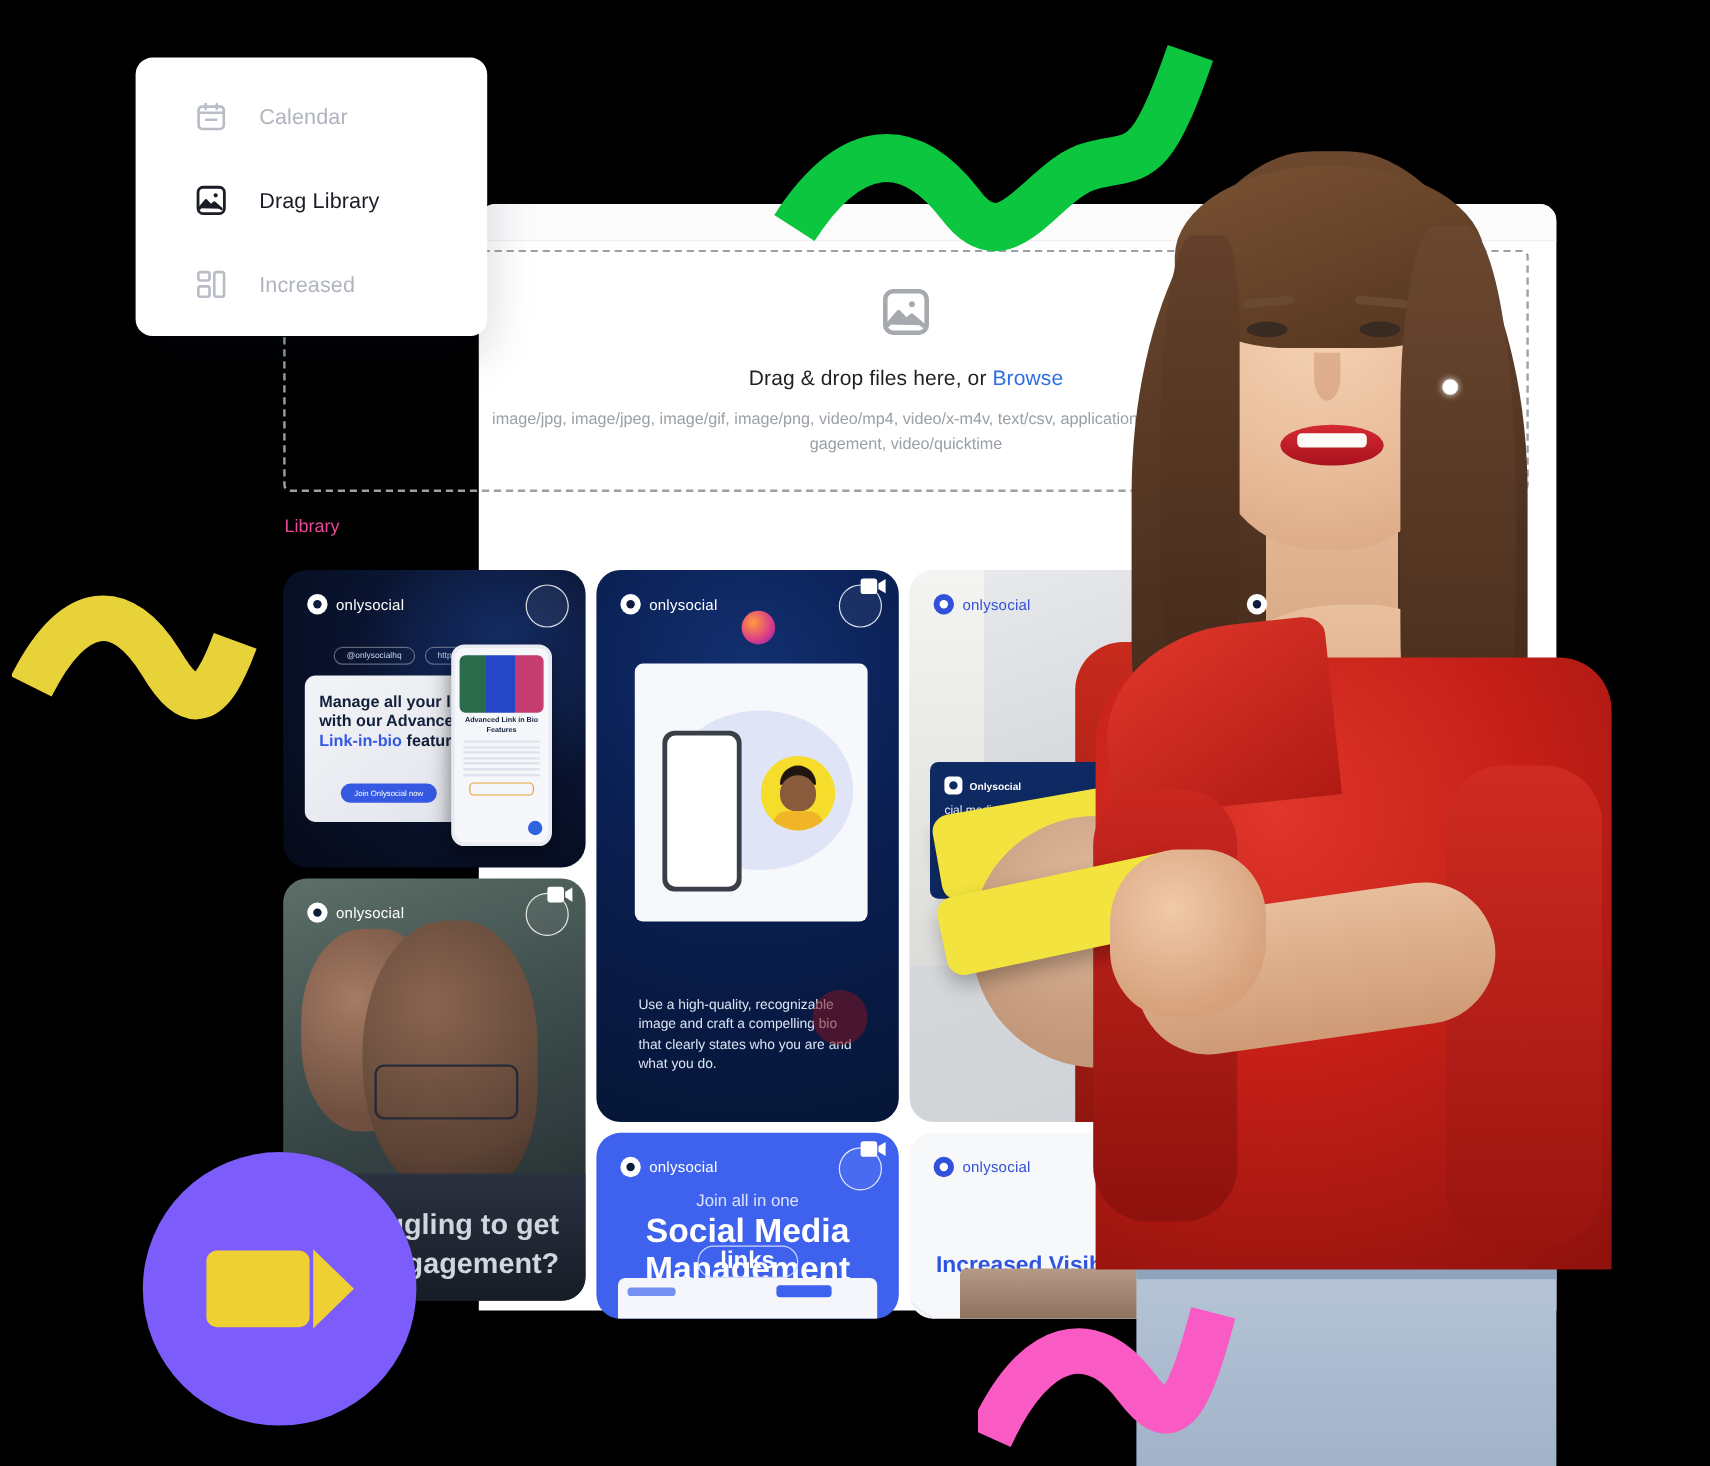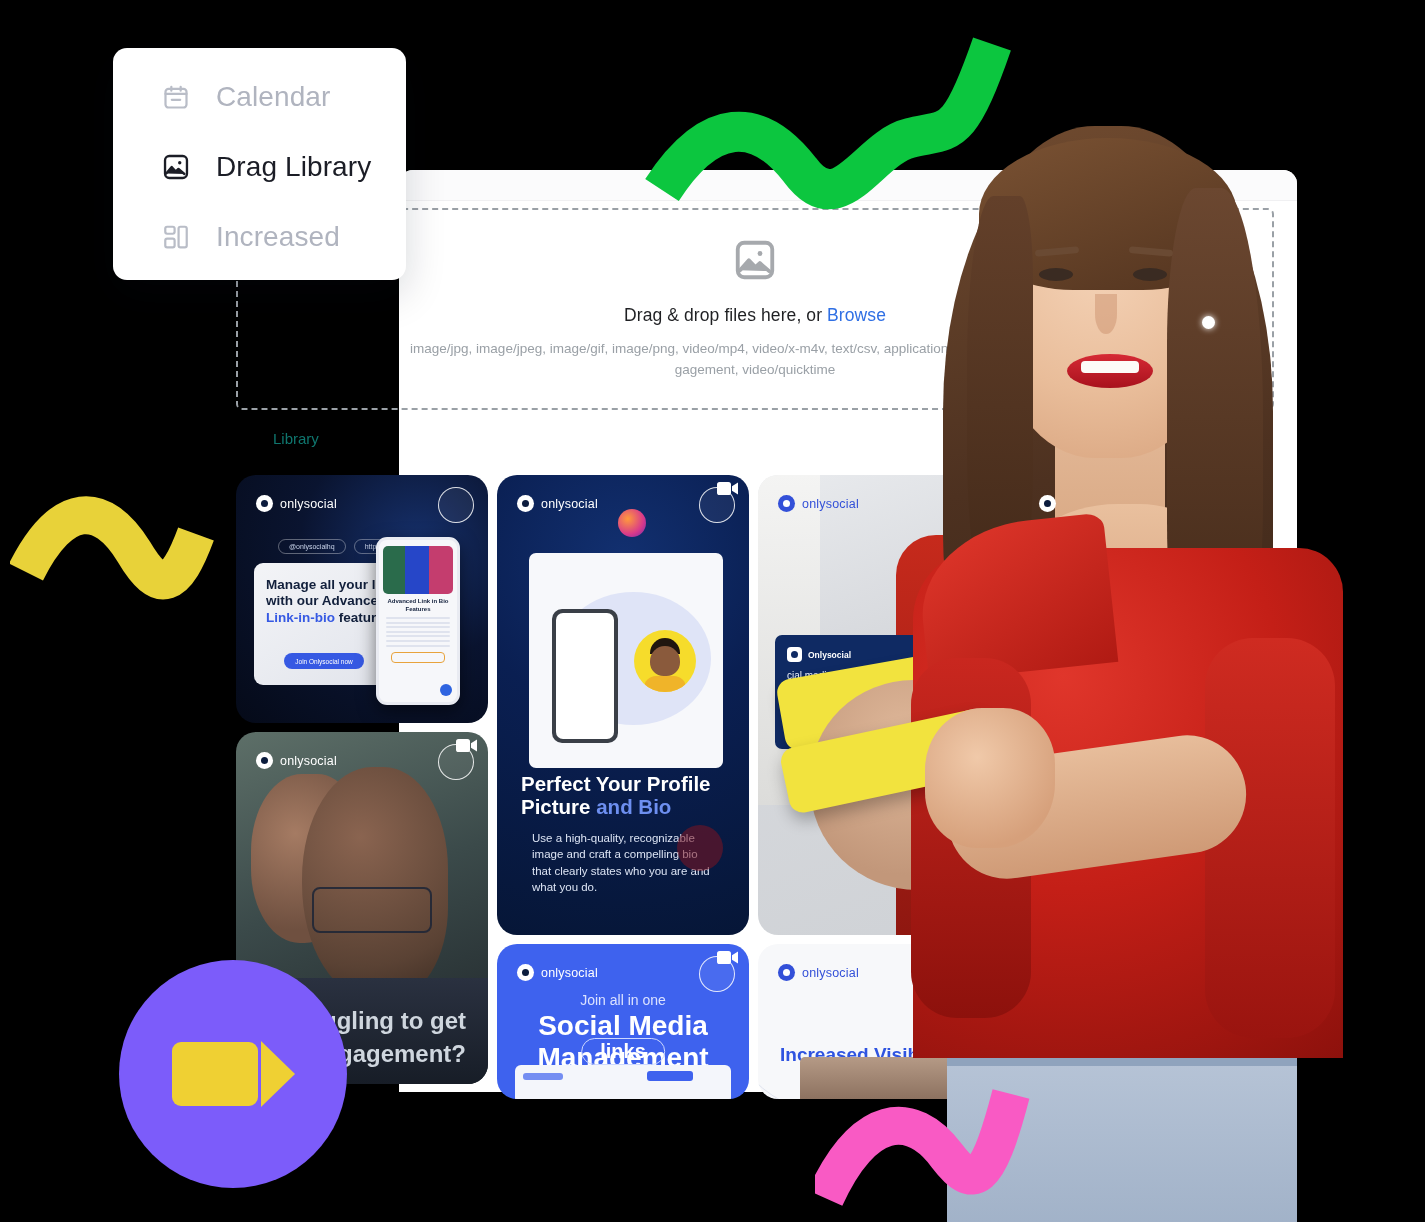--- a/index.html
+++ b/index.html
@@ -32,21 +32,21 @@
   #dropzone{position:absolute;left:236px;top:208px;width:1034px;height:198px;
     border:2px dashed #9aa0a6;border-radius:6px;background:transparent;
     display:flex;flex-direction:column;align-items:center;justify-content:center;}
   #dz-icon{width:46px;height:46px;margin-bottom:22px;}
   #dz-main{font-size:17.5px;color:#1f2023;letter-spacing:.1px;}
   #dz-main .browse{color:#2f6fe4;cursor:pointer;}
   #dz-types{margin-top:13px;font-size:13.5px;color:#9aa0a6;line-height:1.55;text-align:center;
     width:1000px;}
 
   
-  #library-label{position:absolute;left:237px;top:430px;font-size:15px;color:#0f766e;margin-left:36px;}
+  #library-label{position:absolute;left:237px;top:430px;font-size:15px;color:#ec4899;}
   #grid{position:absolute;left:236px;top:475px;width:1060px;
         display:grid;grid-template-columns:repeat(4,252px);gap:9px;}
   .col{display:flex;flex-direction:column;gap:9px;}
   .tile{position:relative;border-radius:20px;overflow:hidden;}
   .tile .sel{position:absolute;right:14px;top:12px;width:34px;height:34px;border-radius:50%;
     border:1.6px solid rgba(255,255,255,.85);background:rgba(255,255,255,.06);}
   .tile.light .sel{border-color:rgba(0,0,0,.25);}
   .tile .vidbadge{position:absolute;right:10px;top:6px;width:22px;height:15px;}
   .brand{position:absolute;left:20px;top:20px;display:flex;align-items:center;gap:7px;z-index:4;}
   .brand .bmark{width:17px;height:17px;border-radius:50%;background:#fff;display:flex;align-items:center;justify-content:center;}
@@ -140,21 +140,21 @@
 
   
   #t7{height:460px;background:linear-gradient(180deg,#3E62EE,#2b49c4);}
   #t8{height:155px;background:#eceff6;}
 
   
   #menu{position:absolute;left:113px;top:48px;width:293px;height:232px;background:#fff;border-radius:14px;
     box-shadow:0 14px 40px rgba(15,20,40,.16);padding:0;}
   .mi{display:flex;align-items:center;gap:25px;height:70px;padding-left:48px;cursor:pointer;}
   .mi .ico{width:30px;height:30px;flex:0 0 30px;display:flex;align-items:center;justify-content:center;}
-  .mi .lbl{font-size:28px;color:#b0b4bf;letter-spacing:.1px;}
+  .mi .lbl{font-size:18px;color:#b0b4bf;letter-spacing:.1px;}
   .mi.active .lbl{color:#1b1d26;}
   #mi-cal{margin-top:14px;}
 
   
   #woman{position:absolute;left:905px;top:118px;width:460px;height:1104px;}
   .w-part{position:absolute;}
   #w-hair-back{left:38px;top:8px;width:330px;height:620px;border-radius:46% 46% 30% 34%;
     background:linear-gradient(170deg,#6f4a2f 0%,#4d3120 55%,#3a2517 100%);}
   #w-neck{left:150px;top:300px;width:110px;height:200px;background:linear-gradient(180deg,#e3b897,#d3a079);border-radius:26px;}
   #w-face{left:92px;top:40px;width:222px;height:300px;border-radius:47% 47% 44% 44%;
@@ -305,24 +305,20 @@
             <div class="blob"></div>
             <div class="ph">
                 <i></i>
               </div>
             <div class="av">
               <span class="hr"></span>
                 <span class="f"></span>
                 <span class="bd"></span>
             </div>
           </div>
-          <h3>
-            <span>Perfect Your Profile</span><br>
-            <span>Picture </span><em>and Bio</em>
-          </h3>
           <p>Use a high-quality, recognizable image and craft a compelling bio that clearly states who you are and what you do.</p>
           <div class="pin"></div>
         </div>
 
         <div class="tile" id="t4">
           <div class="brand">
             <span class="bmark">
                 <i></i>
               </span>
             <span class="btxt">onlysocial</span>

